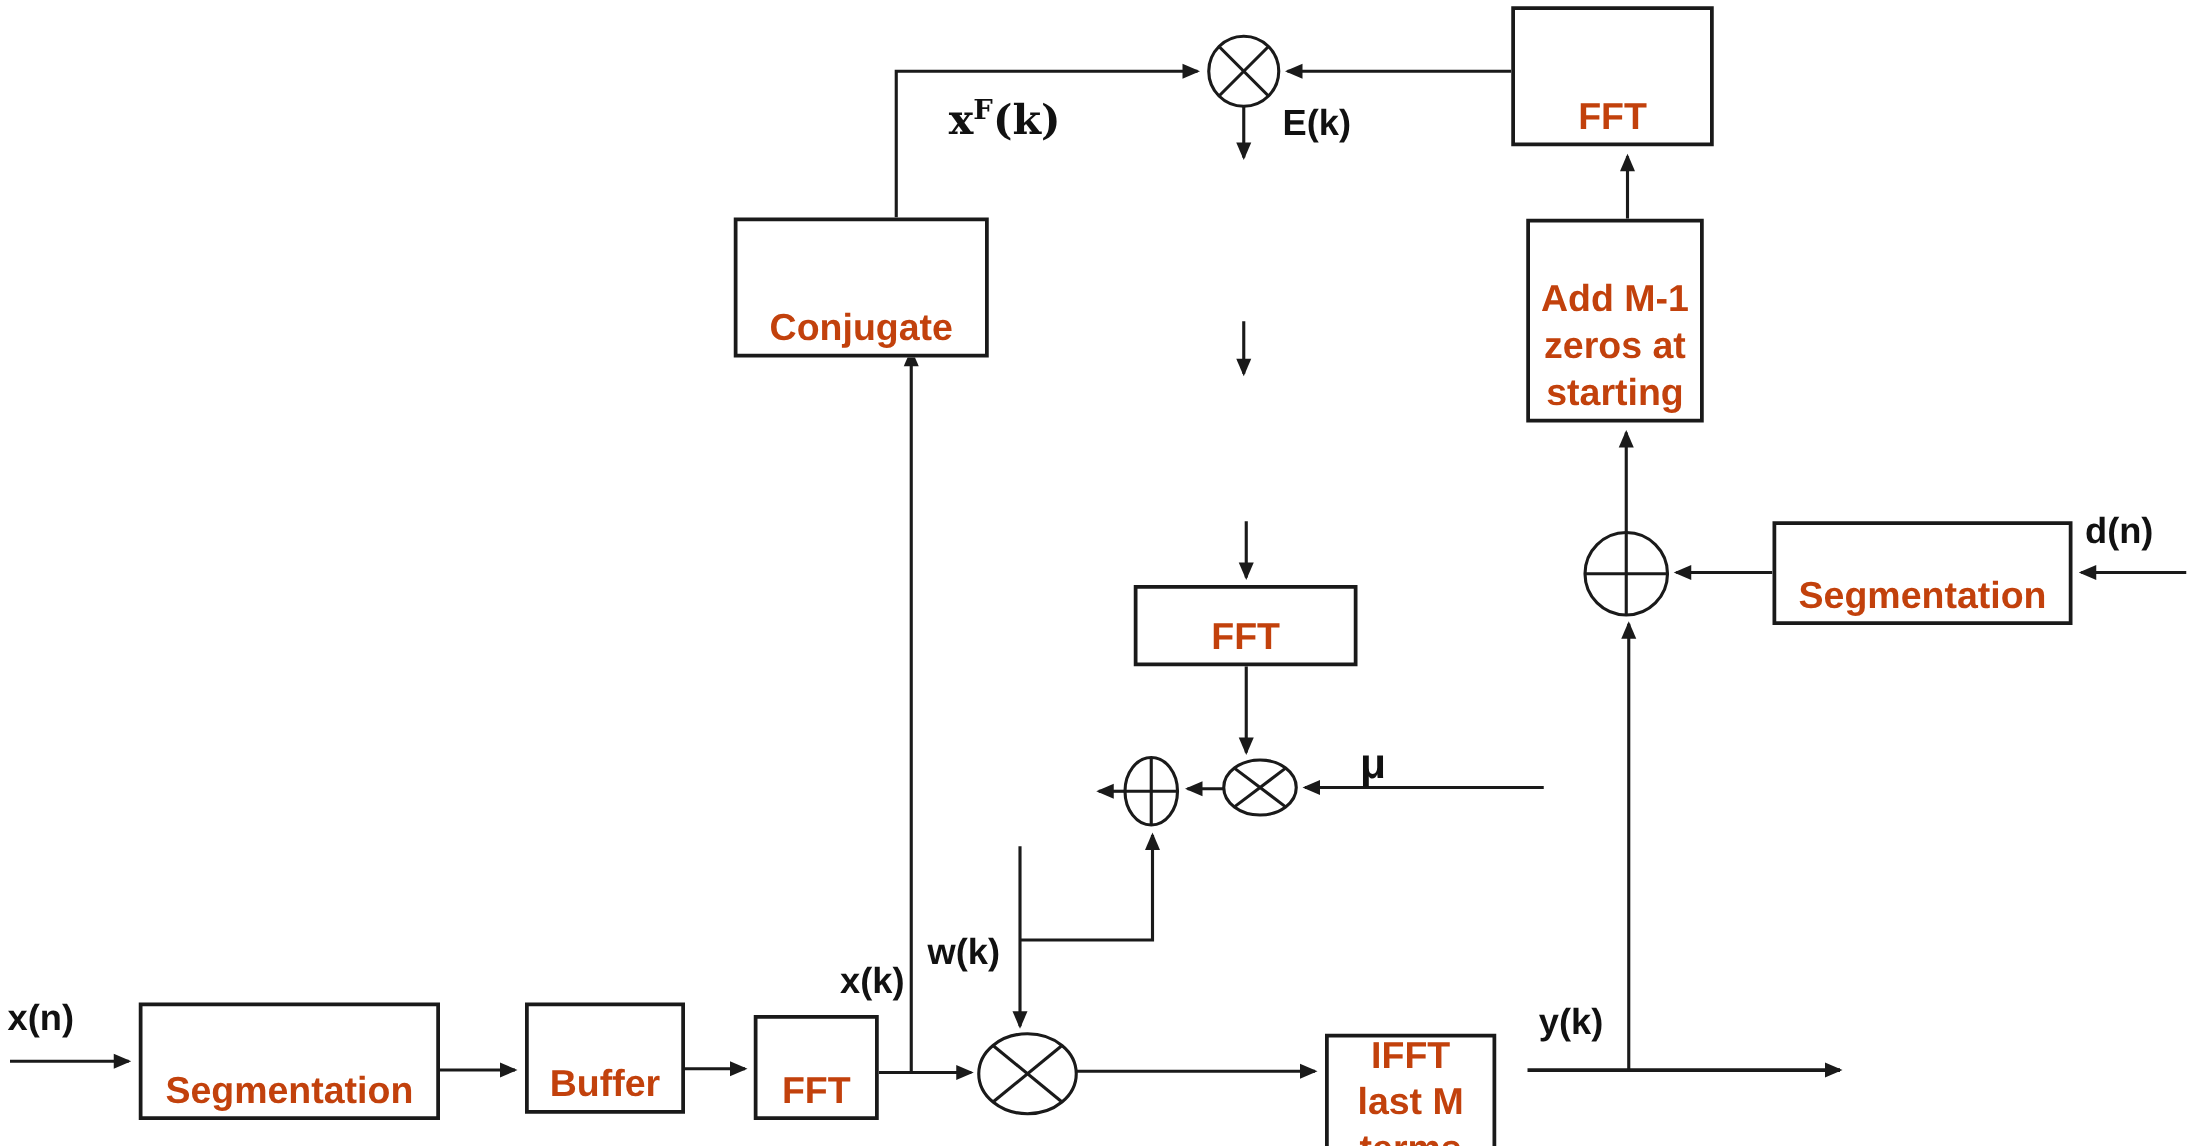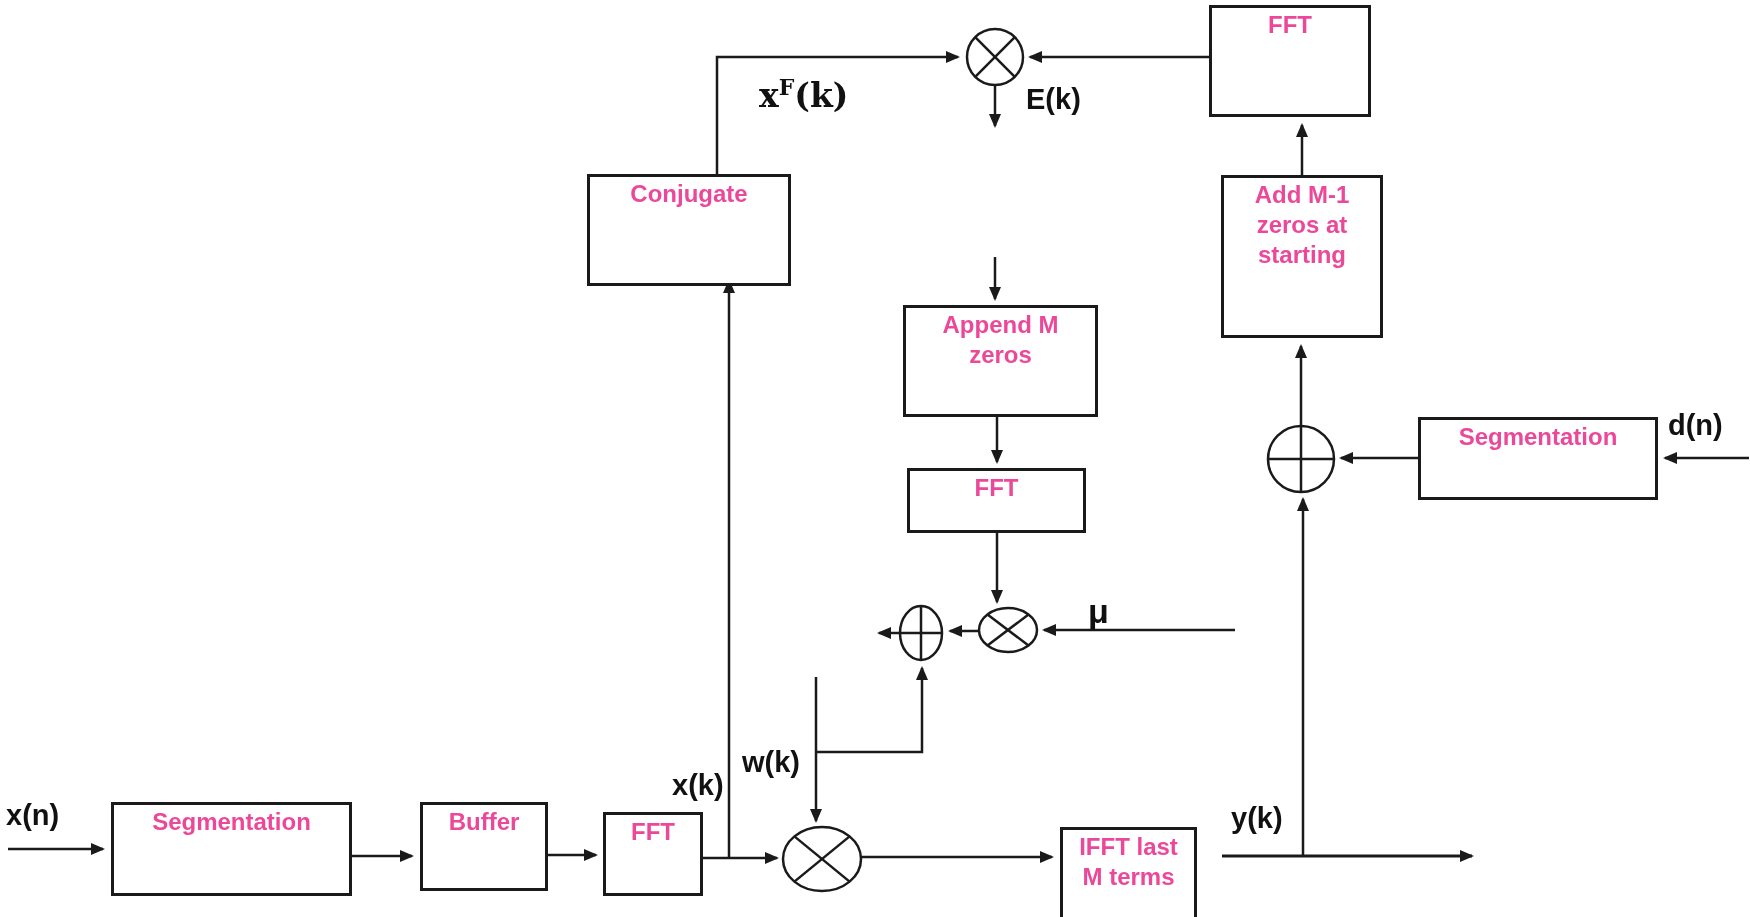--- a/index.html
+++ b/index.html
@@ -3,22 +3,22 @@
 <meta charset="utf-8">
 <style>
   html,body{margin:0;padding:0;background:#ffffff;}
   #stage{
     position:relative;width:1750px;height:917px;background:#ffffff;overflow:hidden;
     font-family:"Liberation Sans","DejaVu Sans",sans-serif;color:#111111;
   }
   #wires{position:absolute;left:0;top:0;width:1750px;height:917px;}
   .blk{
     position:absolute;border:3px solid #1a1a1a;background:#ffffff;
-    display:flex;align-items:flex-start;justify-content:center;text-align:center;
-    font-weight:bold;font-size:24px;line-height:1.25;color:#ec4899;box-sizing:border-box;
+    display:flex;align-items:flex-end;justify-content:center;text-align:center;
+    font-weight:bold;font-size:30px;line-height:1.25;color:#c2410c;box-sizing:border-box;
     padding:2px 6px;
   }
   .sig{
     position:absolute;font-weight:bold;font-size:29px;color:#111111;white-space:nowrap;
   }
   .sig-math{
     font-family:"DejaVu Serif","Liberation Serif",serif;font-size:33px;font-weight:bold;margin-left:11px;
   }
   .sig-math sup{font-size:22px;vertical-align:super;line-height:0;}
   .mu{font-size:34px;}
@@ -110,38 +110,35 @@
 
   <div class="blk" style="left:603px;top:812px;width:100px;height:84px;">
     <span>FFT</span>
   </div>
 
   <div class="blk" style="left:587px;top:174px;width:204px;height:112px;">
     <span>Conjugate</span>
   </div>
 
 
-  <div class="blk" style="left:903px;top:305px;width:195px;height:112px;">
-    <span>Append M zeros</span>
-  </div>
 
   <div class="blk" style="left:907px;top:468px;width:179px;height:65px;">
     <span>FFT</span>
   </div>
 
 
   <div class="blk" style="left:1060px;top:795px;width:137px;height:116px;margin-top:32px;">
     <span>IFFT last M terms</span>
   </div>
 
   <div class="blk" style="left:1209px;top:5px;width:162px;height:112px;">
     <span>FFT</span>
   </div>
 
-  <div class="blk" style="left:1221px;top:175px;width:162px;height:163px;">
+  <div class="blk" style="left:1221px;top:175px;width:142px;height:163px;">
     <span>Add M-1 zeros at starting</span>
   </div>
 
   <div class="blk" style="left:1418px;top:417px;width:240px;height:83px;">
     <span>Segmentation</span>
   </div>
 
   <span class="sig" style="left:6px;top:799px;">x(n)</span>
 
   <span class="sig" style="left:672px;top:769px;">x(k)</span>

